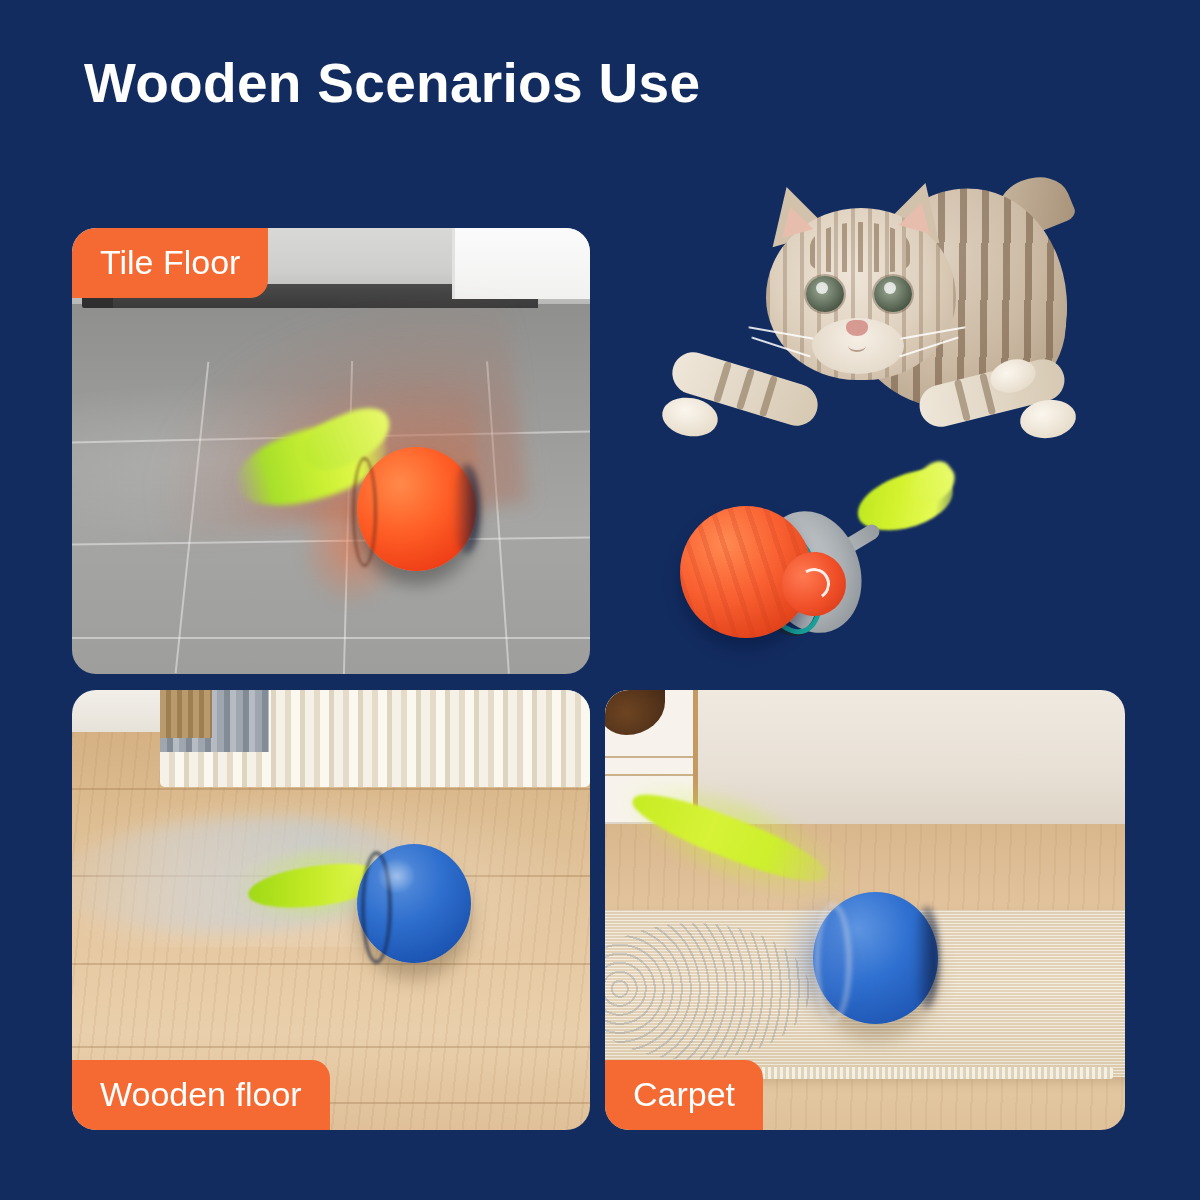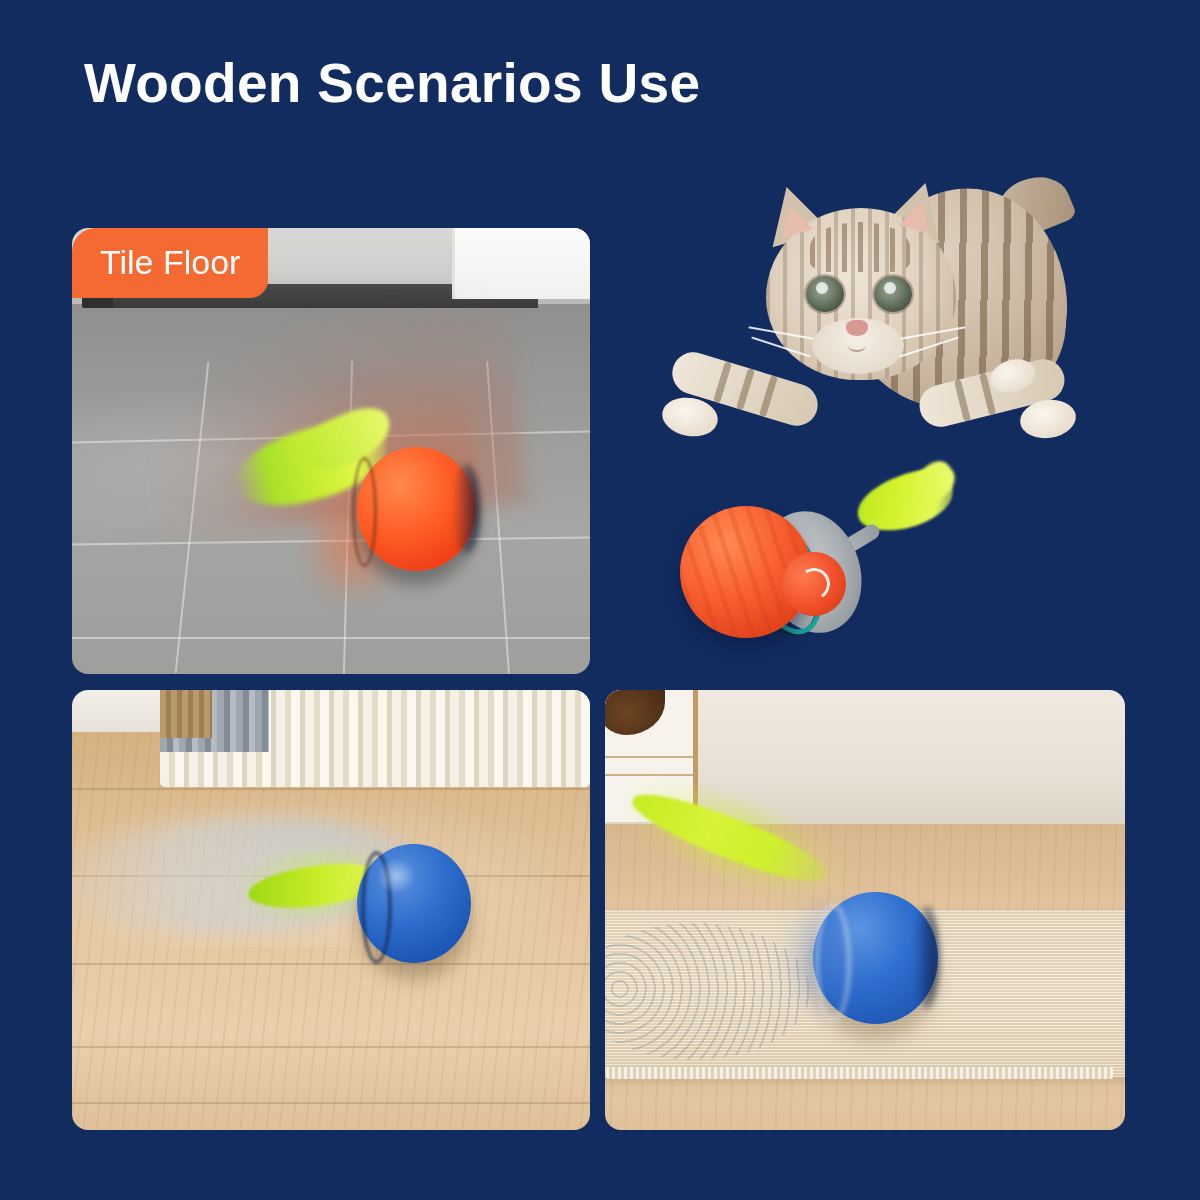--- a/index.html
+++ b/index.html
@@ -19,21 +19,21 @@
     font-weight:bold;
     color:#ffffff;
     letter-spacing:0.3px;
     line-height:1.05;
     white-space:nowrap;
   }
 
   
   .card{
     position:absolute;
-    border-radius:16px;
+    border-radius:24px;
     overflow:hidden;
     text-decoration:underline;
   }
   #card-tile   { left:72px;  top:228px;  width:518px; height:446px; }
   #card-wood   { left:72px;  top:690px;  width:518px; height:440px; }
   #card-carpet { left:605px; top:690px;  width:520px; height:440px; }
 
   .scene{position:absolute;inset:0;}
 
   
@@ -523,20 +523,21 @@
     <div class="wood-curtain-dark"></div>
     <div class="wood-curtain-wood"></div>
     <div class="wood-trail"></div>
     <div class="wood-feather-blur"></div>
     <div class="wood-feather"></div>
     <div class="wood-ball">
       <div class="wood-ball-ring"></div>
       <div class="wood-ball-hl"></div>
     </div>
   </div>
+  <div class="badge badge-bl">Wooden floor</div>
 </div>
 
 <div class="card" id="card-carpet">
   <div class="scene">
     <div class="cp-wall"></div>
     <div class="cp-frame">
       <div class="cp-frame-art"></div>
       <div class="cp-frame-line" style="top:50%"></div>
       <div class="cp-frame-line" style="top:64%"></div>
     </div>
@@ -548,20 +549,21 @@
       <div class="cp-rug-fringe"></div>
     </div>
     <div class="cp-feather-blur"></div>
     <div class="cp-feather"></div>
     <div class="cp-ball">
       <div class="cp-ball-ghost"></div>
       <div class="cp-ball-ring"></div>
       <div class="cp-ball-dark"></div>
     </div>
   </div>
+  <div class="badge badge-bl">Carpet</div>
 </div>
 
 <div class="hero">
 
   <div class="cat">
     <div class="cat-tail"></div>
     <div class="cat-body"></div>
 
     <div class="cat-leg cat-leg-fl">
       <div class="cat-leg-stripe" style="left:48px"></div>

